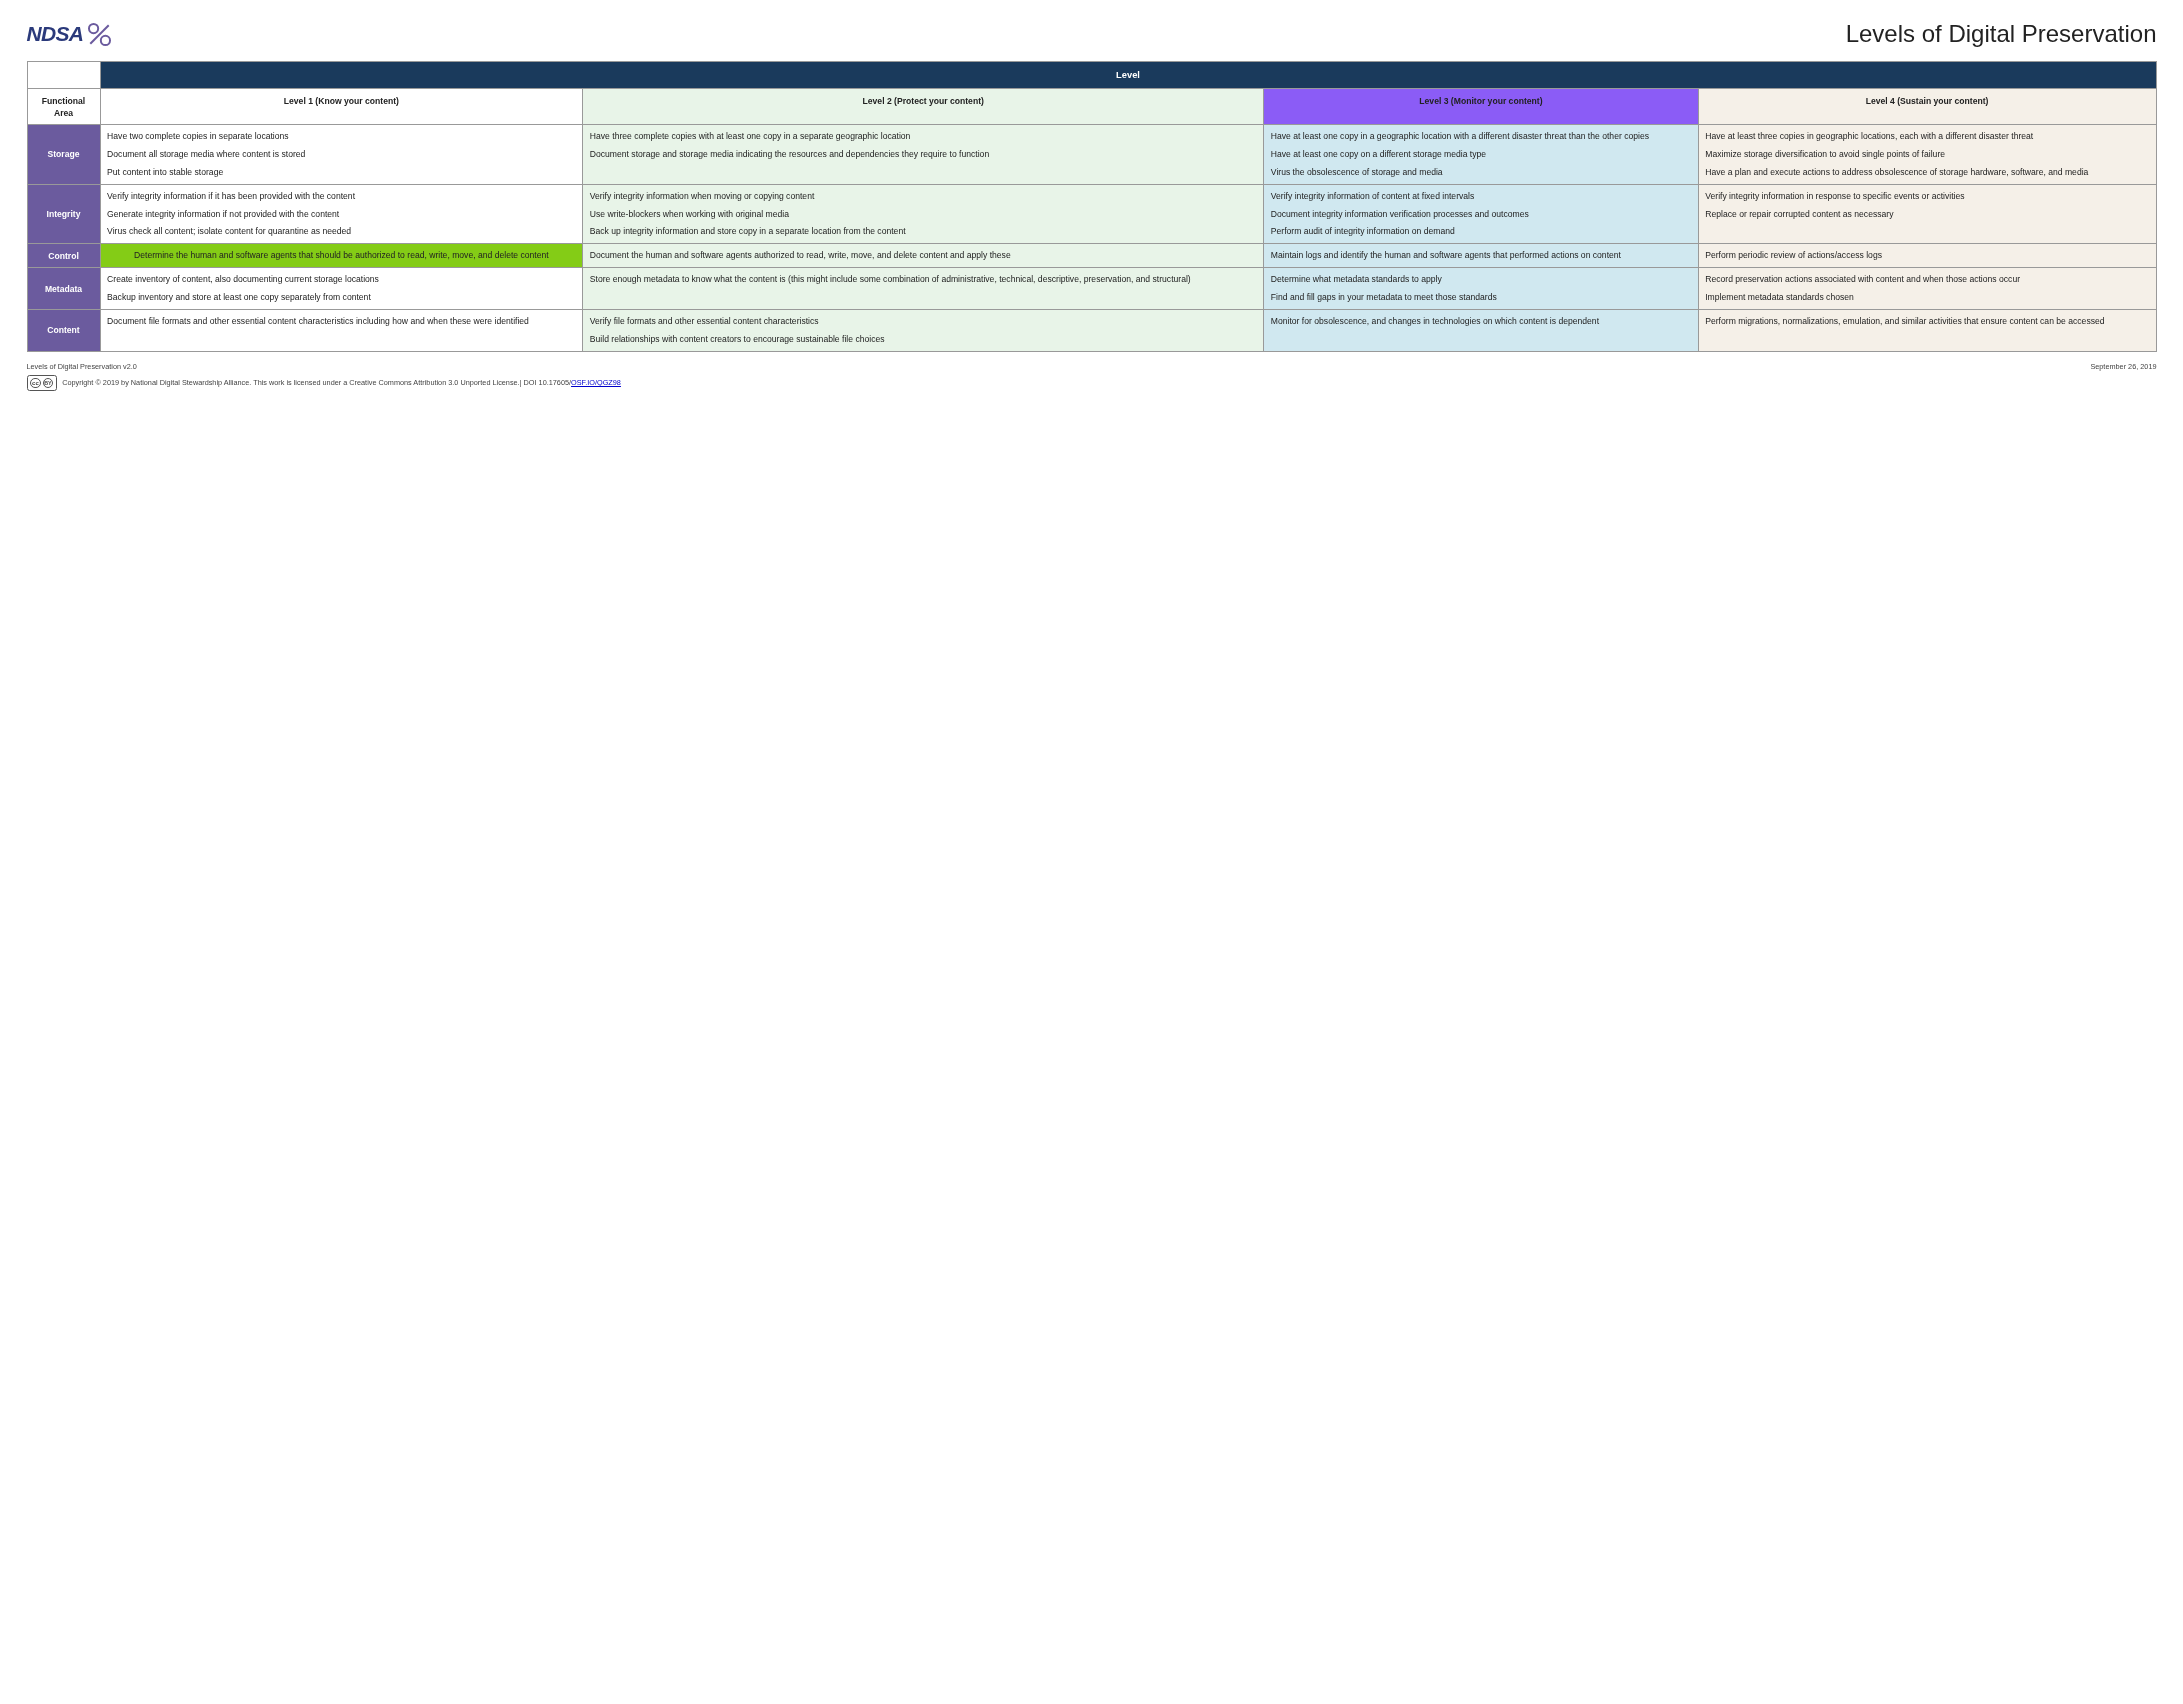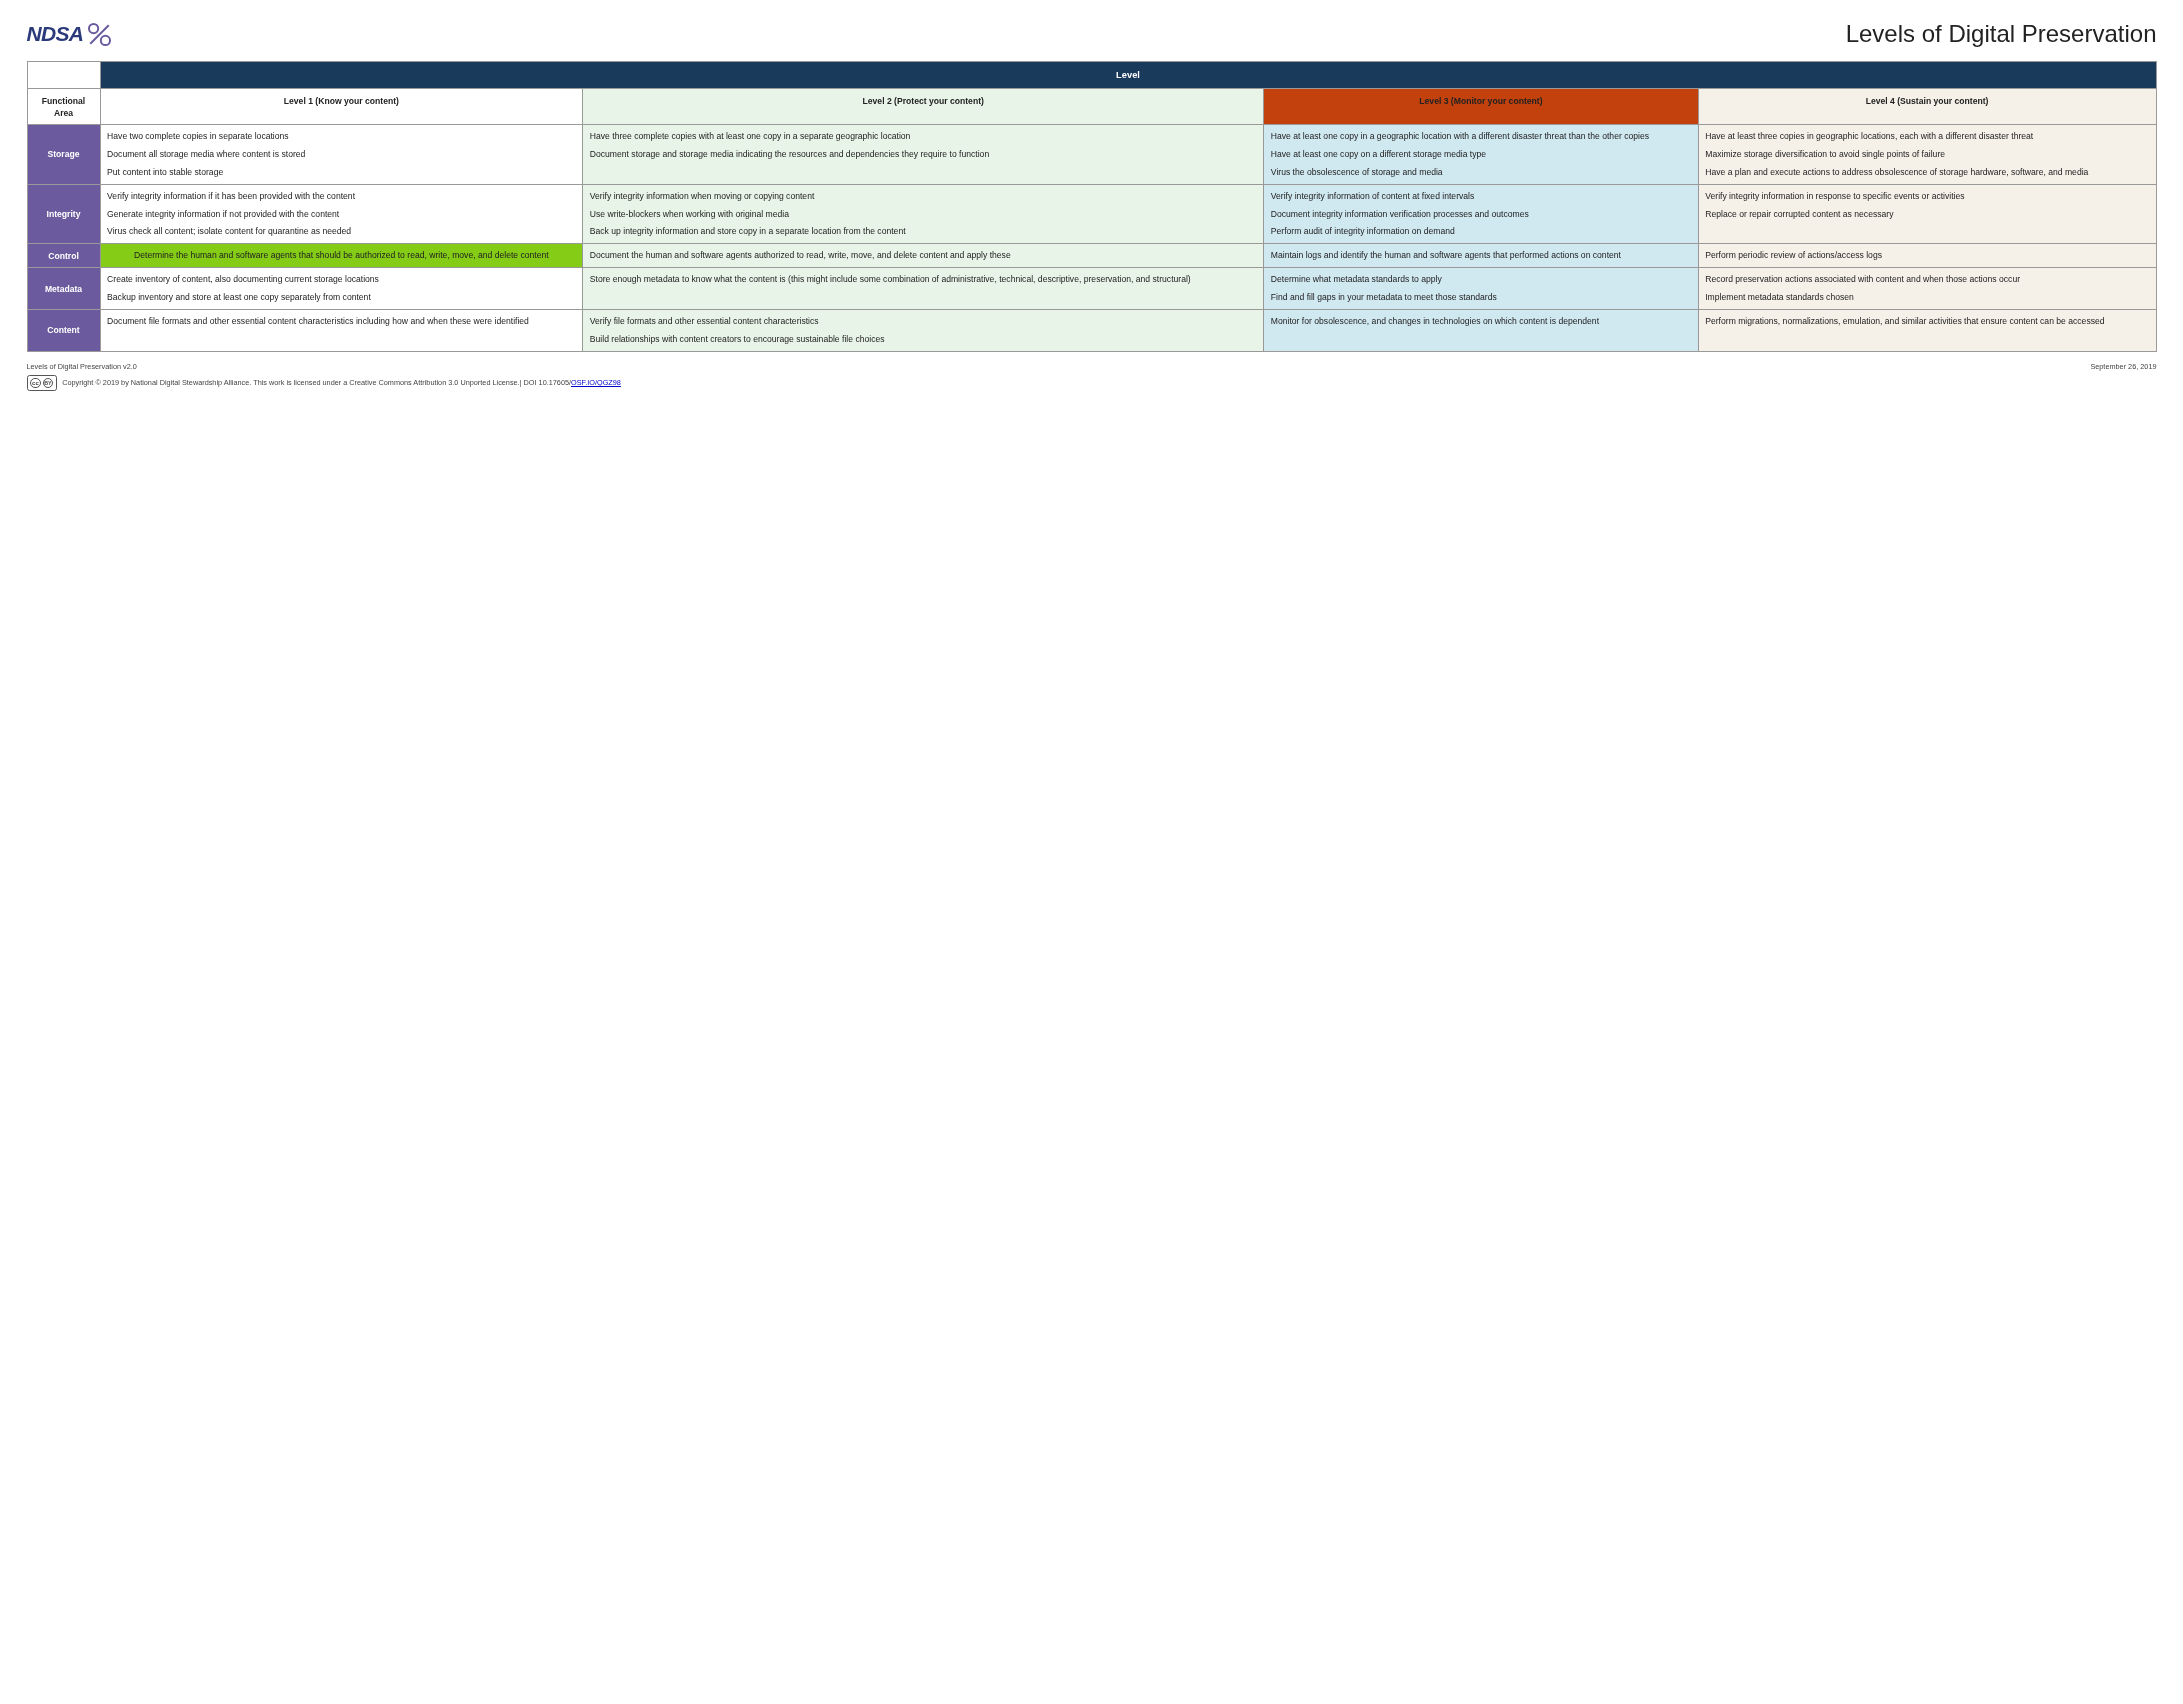--- a/index.html
+++ b/index.html
@@ -158,21 +158,21 @@
 
     <tr class="level-header-row">
       <th class="fa-empty" style="background:#fff;"></th>
       <th colspan="4" class="level-span">Level</th>
     </tr>
 
     <tr class="col-header-row">
       <th class="fa-col" style="background:#fff; vertical-align:bottom;">Functional Area</th>
       <th style="background:#fff;">Level 1 (Know your content)</th>
       <th style="background:#e8f4e8;">Level 2 (Protect your content)</th>
-      <th style="background:#c2410c;">Level 3 (Monitor your content)</th>
+      <th style="background:#8b5cf6;">Level 3 (Monitor your content)</th>
       <th style="background:#f5f0e8;">Level 4 (Sustain your content)</th>
     </tr>
   </thead>
   <tbody id="table-body">
 
   <tr>
         <td class="fa-cell" style="background: rgb(107, 91, 158); color: rgb(255, 255, 255); font-weight: bold; vertical-align: middle; text-align: center; width: 73px;">Storage</td>
         <td style="background: rgb(255, 255, 255); vertical-align: top; font-size: 8.6px; line-height: 1.45;">
           <div class="cell-content">
             <p>Have two complete copies in separate locations</p>

